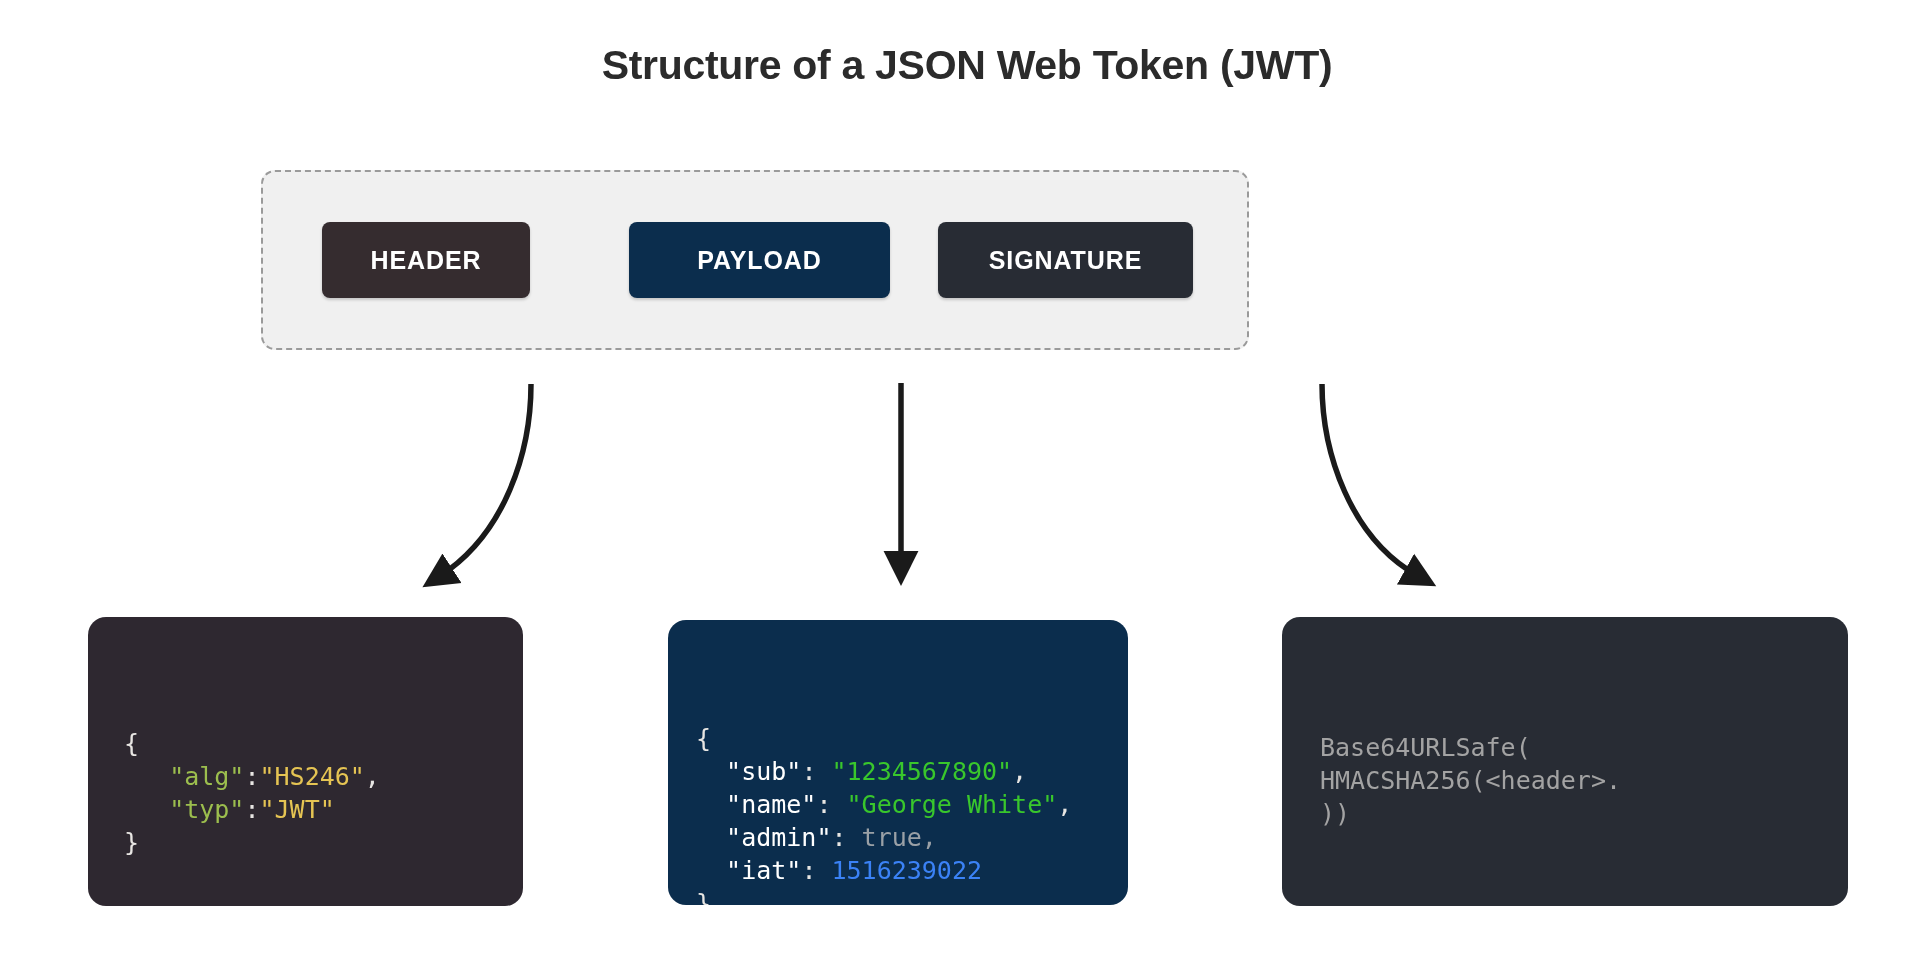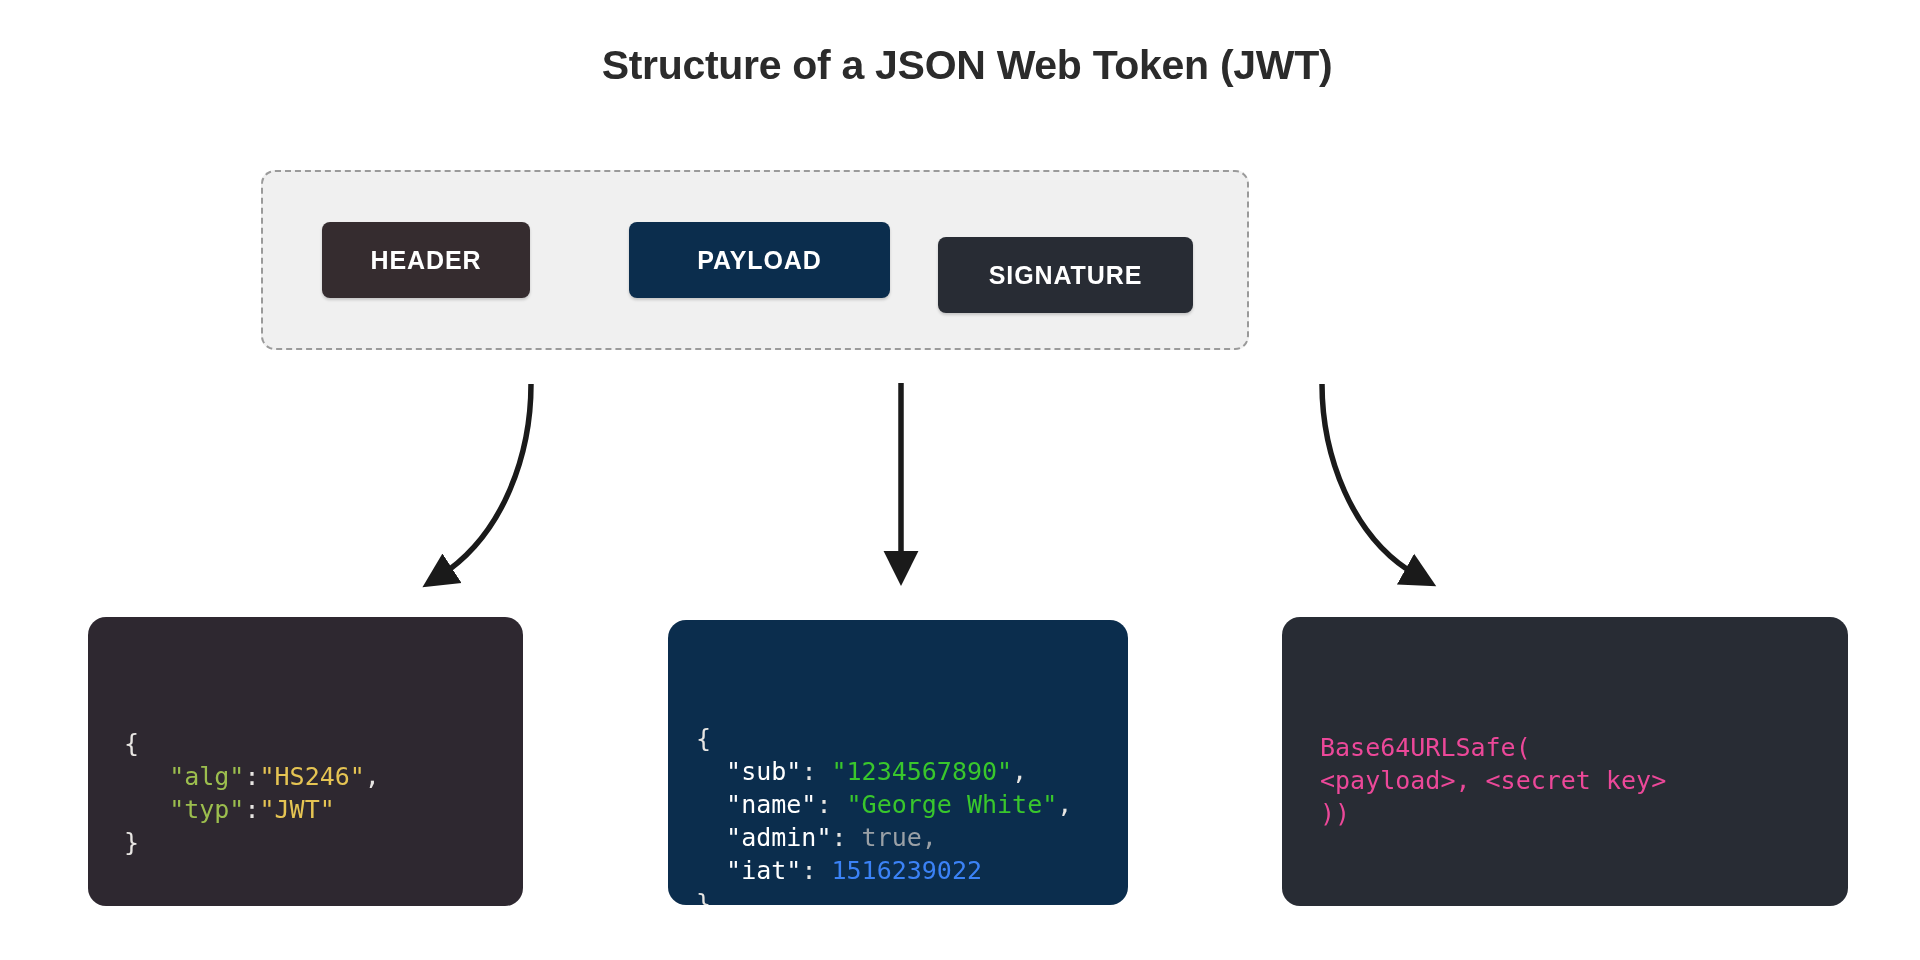--- a/index.html
+++ b/index.html
@@ -62,21 +62,21 @@
     justify-content: center;
     color: #ffffff;
     font-size: 25px;
     font-weight: bold;
     letter-spacing: 0.9px;
     box-shadow: 0 2px 3px rgba(0,0,0,0.18);
     user-select: none;
   }
   #chip-header    { left:  59px; width: 208px; background: #352c2f; }
   #chip-payload   { left: 366px; width: 261px; background: #0b2d4d; }
-  #chip-signature { left: 675px; width: 255px; background: #282c34; margin-top: 15px; }
+  #chip-signature { left: 675px; width: 255px; background: #282c34; }
 
   
   #arrows {
     position: absolute;
     left: 0;
     top: 0;
     width: 1920px;
     height: 960px;
     pointer-events: none;
   }
@@ -109,21 +109,21 @@
   }
 
   
   .t-punct  { color: #e8e6e3; }
   .t-hkey   { color: #9cbe4e; }
   .t-hval   { color: #e5c453; }
   .t-pkey   { color: #ffffff; }
   .t-pstr   { color: #39c72c; }
   .t-pbool  { color: #9aa0a6; margin-top: 16px; }
   .t-pnum   { color: #3b82f6; }
-  .t-sig    { color: #ec4899; }
+  .t-sig    { color: #a3a3a3; }
 
   #card-signature .sig-line { display: block; }
 </style>
 </head>
 <body style="background: rgb(255, 255, 255);">
 
 <div id="canvas">
 
   <div id="page-title">Structure of a JSON Web Token (JWT)</div>
 
@@ -152,16 +152,16 @@
 
   <div class="code-card" id="card-header" style="background: rgb(46, 40, 48);">
     <div><div><span class="t-punct">{</span></div><div><span class="t-punct">   </span><span class="t-hkey">"alg"</span><span class="t-punct">:</span><span class="t-hval">"HS246"</span><span class="t-punct">,</span></div><div><span class="t-punct">   </span><span class="t-hkey">"typ"</span><span class="t-punct">:</span><span class="t-hval">"JWT"</span></div><div><span class="t-punct">}</span></div></div>
   </div>
 
   <div class="code-card" id="card-payload" style="background: rgb(11, 45, 77);">
     <div><div><span class="t-punct">{</span></div><div><span class="t-punct">  </span><span class="t-pkey">"sub"</span><span class="t-punct">: </span><span class="t-pstr">"1234567890"</span><span class="t-punct">,</span></div><div><span class="t-punct">  </span><span class="t-pkey">"name"</span><span class="t-punct">: </span><span class="t-pstr">"George White"</span><span class="t-punct">,</span></div><div><span class="t-punct">  </span><span class="t-pkey">"admin"</span><span class="t-punct">: </span><span class="t-pbool">true</span><span class="t-pbool">,</span></div><div><span class="t-punct">  </span><span class="t-pkey">"iat"</span><span class="t-punct">: </span><span class="t-pnum">1516239022</span></div><div><span class="t-punct">}</span></div></div>
   </div>
 
   <div class="code-card" id="card-signature" style="background: rgb(40, 44, 52);">
-    <div><div class="sig-line t-sig">Base64URLSafe(</div><div class="sig-line t-sig">&lt;payload&gt;, &lt;secret key&gt;</div><div class="sig-line t-sig">))</div></div>
+    <div><div class="sig-line t-sig">Base64URLSafe(</div><div class="sig-line t-sig">HMACSHA256(&lt;header&gt;.</div><div class="sig-line t-sig">))</div></div>
   </div>
 
 </div>
 
 </body></html>

